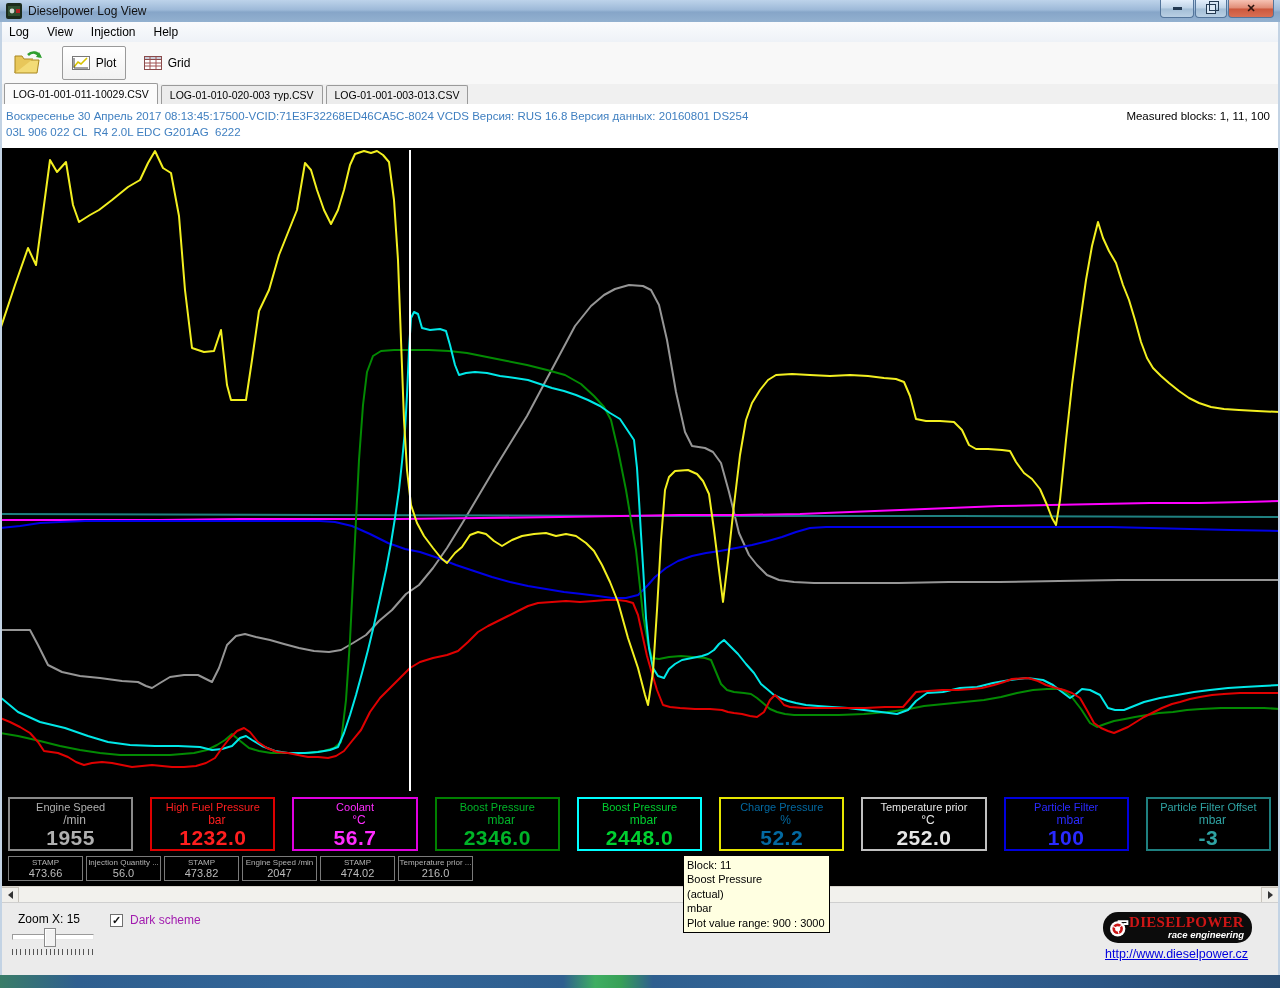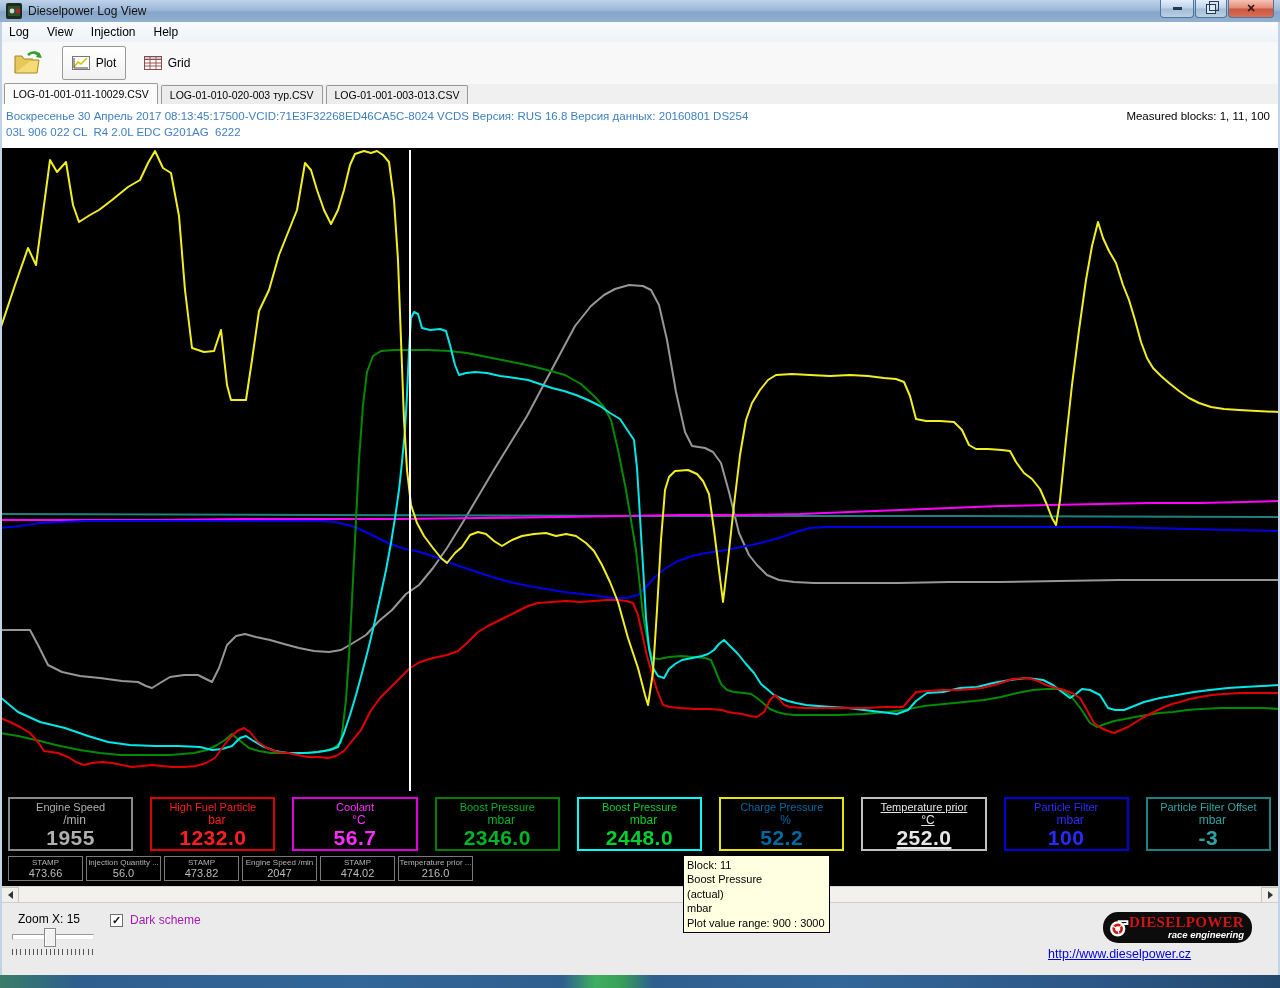--- a/index.html
+++ b/index.html
@@ -90,21 +90,21 @@
   .ticks{left:12px;top:46px;width:81px;height:6px;display:flex;justify-content:space-between;}
   .tick{width:1px;height:6px;background:#555;}
   .checkbox{left:110px;top:11px;width:13px;height:13px;background:#fff;border:1px solid #707070;
     box-sizing:border-box;font-size:11px;line-height:11px;font-weight:bold;text-align:center;color:#111;}
   .checkbox-label{left:130px;top:10px;font-size:12px;color:#a21caf;}
   .logo{left:1103px;top:9px;width:149px;height:31px;background:#0c0c0c;border-radius:15px;
     display:flex;align-items:center;padding:0 8px 0 5px;box-sizing:border-box;}
   .logo-texts{flex:1;text-align:right;}
   .logo-title{font-size:15px;font-weight:bold;color:#cc1616;letter-spacing:0.3px;line-height:15px;font-family:Liberation Serif, serif;}
   .logo-sub{font-size:9.5px;font-style:italic;font-weight:bold;color:#fff;line-height:10px;}
-  .site-link{left:1048px;top:44px;font-size:12.5px;color:#0000dd;text-decoration:underline;}
+  .site-link{left:1105px;top:44px;font-size:12.5px;color:#0000dd;text-decoration:underline;}
 
   
   .taskstrip{left:0;top:975px;width:1280px;height:13px;
     background:linear-gradient(90deg,#3a7d68 0%,#2f5f8f 6%,#336699 28%,#2f5f8f 44%,#3fae62 46.5%,#37a057 48.5%,#2f5f8f 51%,#336699 66%,#2c5685 86%,#24496f 100%);}
 
   
   .side-border{top:22px;width:2px;height:953px;background:#c3d3e4;z-index:40;}
   .sb-l{left:0;} .sb-r{left:1278px;}
 </style>
 </head>
@@ -197,21 +197,21 @@
 </div>
 
 <div class="abs panelstrip">
   <div class="panels-row" id="panels-row">
       <div class="panel" style="border-color: rgb(138, 138, 138); color: rgb(176, 176, 176);">
         <div class="pl">Engine Speed</div>
         <div class="pu">/min</div>
         <div class="pv">1955</div>
       </div>
       <div class="panel" style="border-color: rgb(221, 0, 0); color: rgb(255, 31, 31);">
-        <div class="pl">High Fuel Particle</div>
+        <div class="pl">High Fuel Pressure</div>
         <div class="pu">bar</div>
         <div class="pv">1232.0</div>
       </div>
       <div class="panel" style="border-color: rgb(224, 0, 224); color: rgb(255, 45, 255);">
         <div class="pl">Coolant</div>
         <div class="pu">°C</div>
         <div class="pv">56.7</div>
       </div>
       <div class="panel" style="border-color: rgb(0, 128, 0); color: rgb(0, 180, 40);">
         <div class="pl">Boost Pressure</div>
@@ -221,21 +221,21 @@
       <div class="panel" style="border-color: rgb(0, 255, 255); color: rgb(0, 208, 48);">
         <div class="pl">Boost Pressure</div>
         <div class="pu">mbar</div>
         <div class="pv">2448.0</div>
       </div>
       <div class="panel" style="border-color: rgb(230, 230, 0); color: #0369a1;">
         <div class="pl">Charge Pressure</div>
         <div class="pu">%</div>
         <div class="pv">52.2</div>
       </div>
-      <div class="panel" style="border-color: rgb(192, 192, 192); color: rgb(230, 230, 230); text-decoration: underline;">
+      <div class="panel" style="border-color: rgb(192, 192, 192); color: rgb(230, 230, 230);">
         <div class="pl">Temperature prior</div>
         <div class="pu">°C</div>
         <div class="pv">252.0</div>
       </div>
       <div class="panel" style="border-color: rgb(0, 0, 221); color: rgb(42, 42, 255);">
         <div class="pl">Particle Filter</div>
         <div class="pu">mbar</div>
         <div class="pv">100</div>
       </div>
       <div class="panel" style="border-color: rgb(31, 128, 128); color: rgb(47, 163, 163);">

